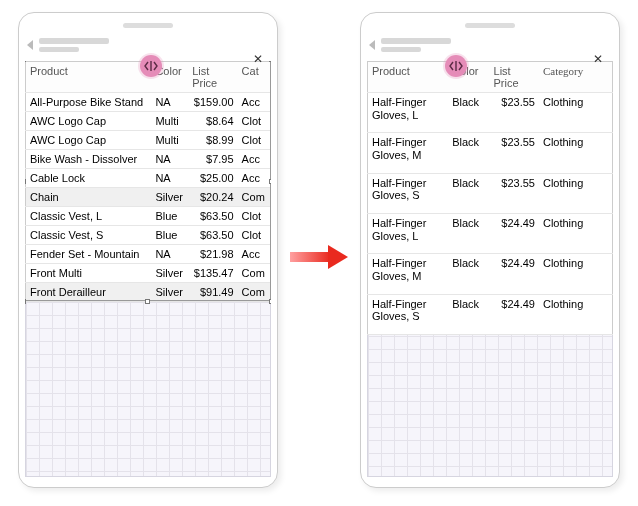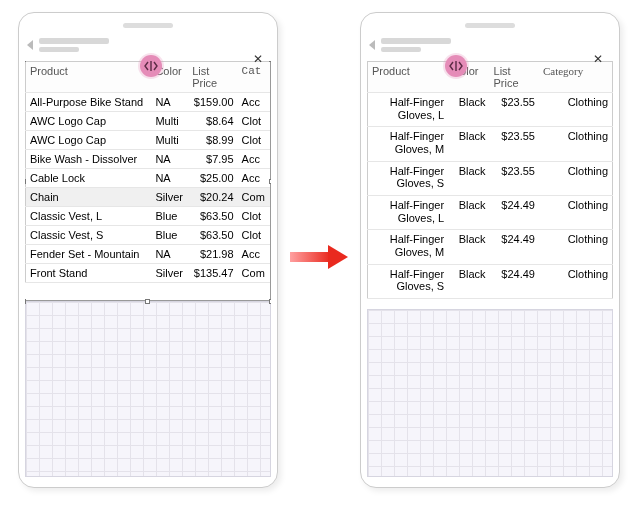--- a/index.html
+++ b/index.html
@@ -92,27 +92,27 @@
     vertical-align: top;
     line-height: 1.1;
     height: 26px;
     background: #fdfdfd;
   }
   .tbl thead { border-bottom: 1px solid #7aa9c4; }
   .tbl .price { text-align: right; margin-left: 36px; }
   .tbl.left th:nth-child(1){width:96px;}
   .tbl.left th:nth-child(2){width:32px;}
   .tbl.left th:nth-child(3){width:40px;}
-  .tbl.left th:nth-child(4){width:30px;font-family:Liberation Mono, monospace;}
+  .tbl.left th:nth-child(4){width:30px;}
   .tbl.right th:nth-child(1){width:68px;}
   .tbl.right th:nth-child(2){width:32px;}
   .tbl.right th:nth-child(3){width:38px;}
   .tbl.right th:nth-child(4){width:62px;font-family:Liberation Serif, serif;}
   .tbl.right td { white-space: normal; line-height:1.15; vertical-align: top;}
-  .tbl.right tr td { padding-top:3px; padding-bottom:5px;text-align:right;}
+  .tbl.right tr td { padding-top:3px; padding-bottom:11px;}
   
   .col-drag {
     position: absolute;
     width: 22px; height: 22px;
     border-radius: 50%;
     background: #e58cb8;
     display: flex; align-items: center; justify-content: center;
     z-index: 5;
     box-shadow: 0 0 0 2px rgba(229,140,184,0.25);
   }
@@ -243,23 +243,29 @@
               <td class="price">$63.50</td>
               <td>Clot</td>
             </tr>
             <tr>
               <td>Fender Set - Mountain</td>
               <td>NA</td>
               <td class="price">$21.98</td>
               <td>Acc</td>
             </tr>
             <tr>
-              <td>Front Stand</td>
+              <td>Front Multi</td>
               <td>Silver</td>
               <td class="price">$135.47</td>
+              <td>Com</td>
+            </tr>
+            <tr class="hrow">
+              <td>Front Derailleur</td>
+              <td>Silver</td>
+              <td class="price">$91.49</td>
               <td>Com</td>
             </tr>
           </tbody>
       </table>
 
       <div class="sel-box" style="left:-2px; top:-2px; width:248px; height:242px;"></div>
       <div class="sel-handle" style="left:-4px; top:-4px;"></div>
       <div class="sel-handle" style="left:244px; top:-4px;"></div>
       <div class="sel-handle" style="left:-4px; top:238px;"></div>
       <div class="sel-handle" style="left:244px; top:238px;"></div>

